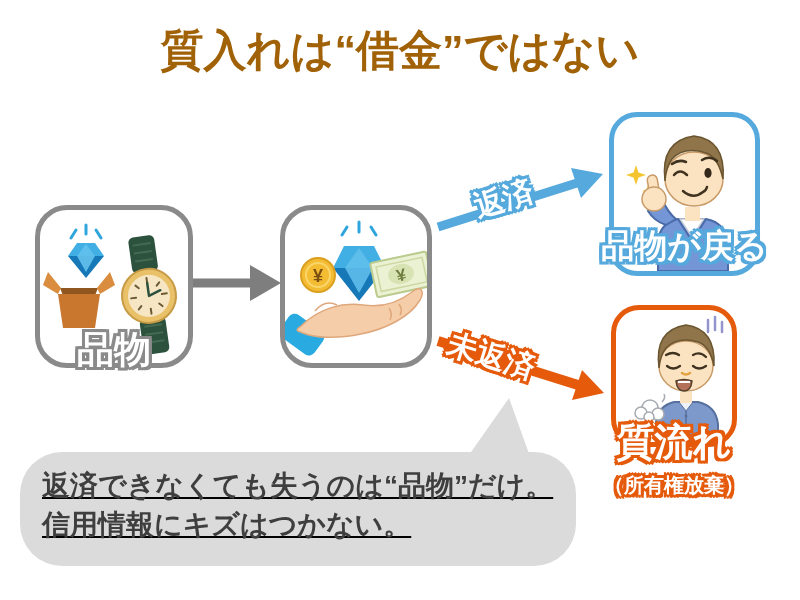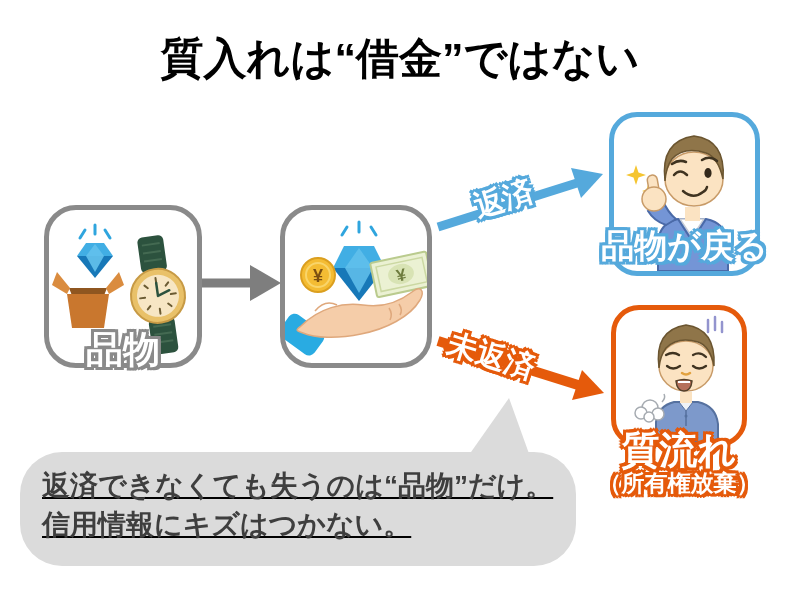--- a/index.html
+++ b/index.html
@@ -1,44 +1,44 @@
 <!DOCTYPE html>
 <html><head>
 <meta charset="utf-8">
 <style>
   html,body{margin:0;padding:0;background:#fff;}
   #stage{position:relative;width:800px;height:600px;background:#ffffff;overflow:hidden;
          font-family:"Liberation Sans","DejaVu Sans",sans-serif;}
 
-  .title{position:absolute;top:30px;left:0;width:100%;text-align:center;
-         font-size:43px;font-weight:800;color:#000000;letter-spacing:0px;}
+  .title{position:absolute;top:22px;left:0;width:100%;text-align:center;
+         font-size:43px;font-weight:800;color:#a16207;letter-spacing:0px;}
 
   
   .node{position:absolute;box-sizing:border-box;background:#fff;border:5px solid #8A8A8A;
         border-radius:32px;overflow:visible;}
-  #box-items{left:44px;top:205px;width:158px;height:163px;}
+  #box-items{left:35px;top:205px;width:158px;height:163px;}
   #box-pawn{left:280px;top:205px;width:152px;height:163px;}
   #box-repaid{left:609px;top:112px;width:151px;height:164px;border-color:#55A9DC;border-radius:28px;padding-left:28px;}
-  #box-forfeit{left:611px;top:305px;width:136px;height:142px;border-color:#E55A0B;border-radius:28px;}
+  #box-forfeit{left:611px;top:305px;width:126px;height:142px;border-color:#E55A0B;border-radius:28px;}
   .node-clip{position:absolute;inset:0;border-radius:24px;overflow:hidden;}
 
   
   .ol{color:#fff;font-weight:800;white-space:nowrap;}
   .ol-gray{text-shadow:-3px -3px 0 #8A8A8A,0 -3px 0 #8A8A8A,3px -3px 0 #8A8A8A,-3px 0 0 #8A8A8A,3px 0 0 #8A8A8A,-3px 3px 0 #8A8A8A,0 3px 0 #8A8A8A,3px 3px 0 #8A8A8A,-2px -2px 0 #8A8A8A,2px -2px 0 #8A8A8A,-2px 2px 0 #8A8A8A,2px 2px 0 #8A8A8A;}
   .ol-blue{text-shadow:-3px -3px 0 #55A9DC,0 -3px 0 #55A9DC,3px -3px 0 #55A9DC,-3px 0 0 #55A9DC,3px 0 0 #55A9DC,-3px 3px 0 #55A9DC,0 3px 0 #55A9DC,3px 3px 0 #55A9DC,-2px -2px 0 #55A9DC,2px -2px 0 #55A9DC,-2px 2px 0 #55A9DC,2px 2px 0 #55A9DC;}
   .ol-orange{text-shadow:-3px -3px 0 #E55A0B,0 -3px 0 #E55A0B,3px -3px 0 #E55A0B,-3px 0 0 #E55A0B,3px 0 0 #E55A0B,-3px 3px 0 #E55A0B,0 3px 0 #E55A0B,3px 3px 0 #E55A0B,-2px -2px 0 #E55A0B,2px -2px 0 #E55A0B,-2px 2px 0 #E55A0B,2px 2px 0 #E55A0B;}
 
   .node-label{position:absolute;left:50%;transform:translateX(-50%);z-index:6;}
   #label-items{bottom:-12px;font-size:37px;}
   #label-pawn{bottom:-14px;font-size:37px;}
   #label-repaid{bottom:2px;font-size:33px;}
   #forfeit-labels{position:absolute;left:50%;transform:translateX(-50%);bottom:-53px;
                   text-align:center;z-index:6;line-height:1.0;}
   #label-forfeit{font-size:38px;display:block;}
-  #label-forfeit-sub{font-size:23px;display:block;margin-top:3px;}
+  #label-forfeit-sub{font-size:20px;display:block;margin-top:14px;}
 
   .arrow-label{position:absolute;z-index:6;font-size:30px;}
   #repay-label{left:474px;top:179px;transform:rotate(-17deg);}
   #norepay-label{left:446px;top:336px;transform:rotate(17deg);}
 
   #overlay{position:absolute;left:0;top:0;width:800px;height:600px;z-index:1;pointer-events:none;}
   .node{z-index:2;}
 
   #bubble{position:absolute;left:20px;top:452px;width:556px;height:114px;background:#DBDBDB;
           border-radius:42px;z-index:2;text-decoration:underline;}

